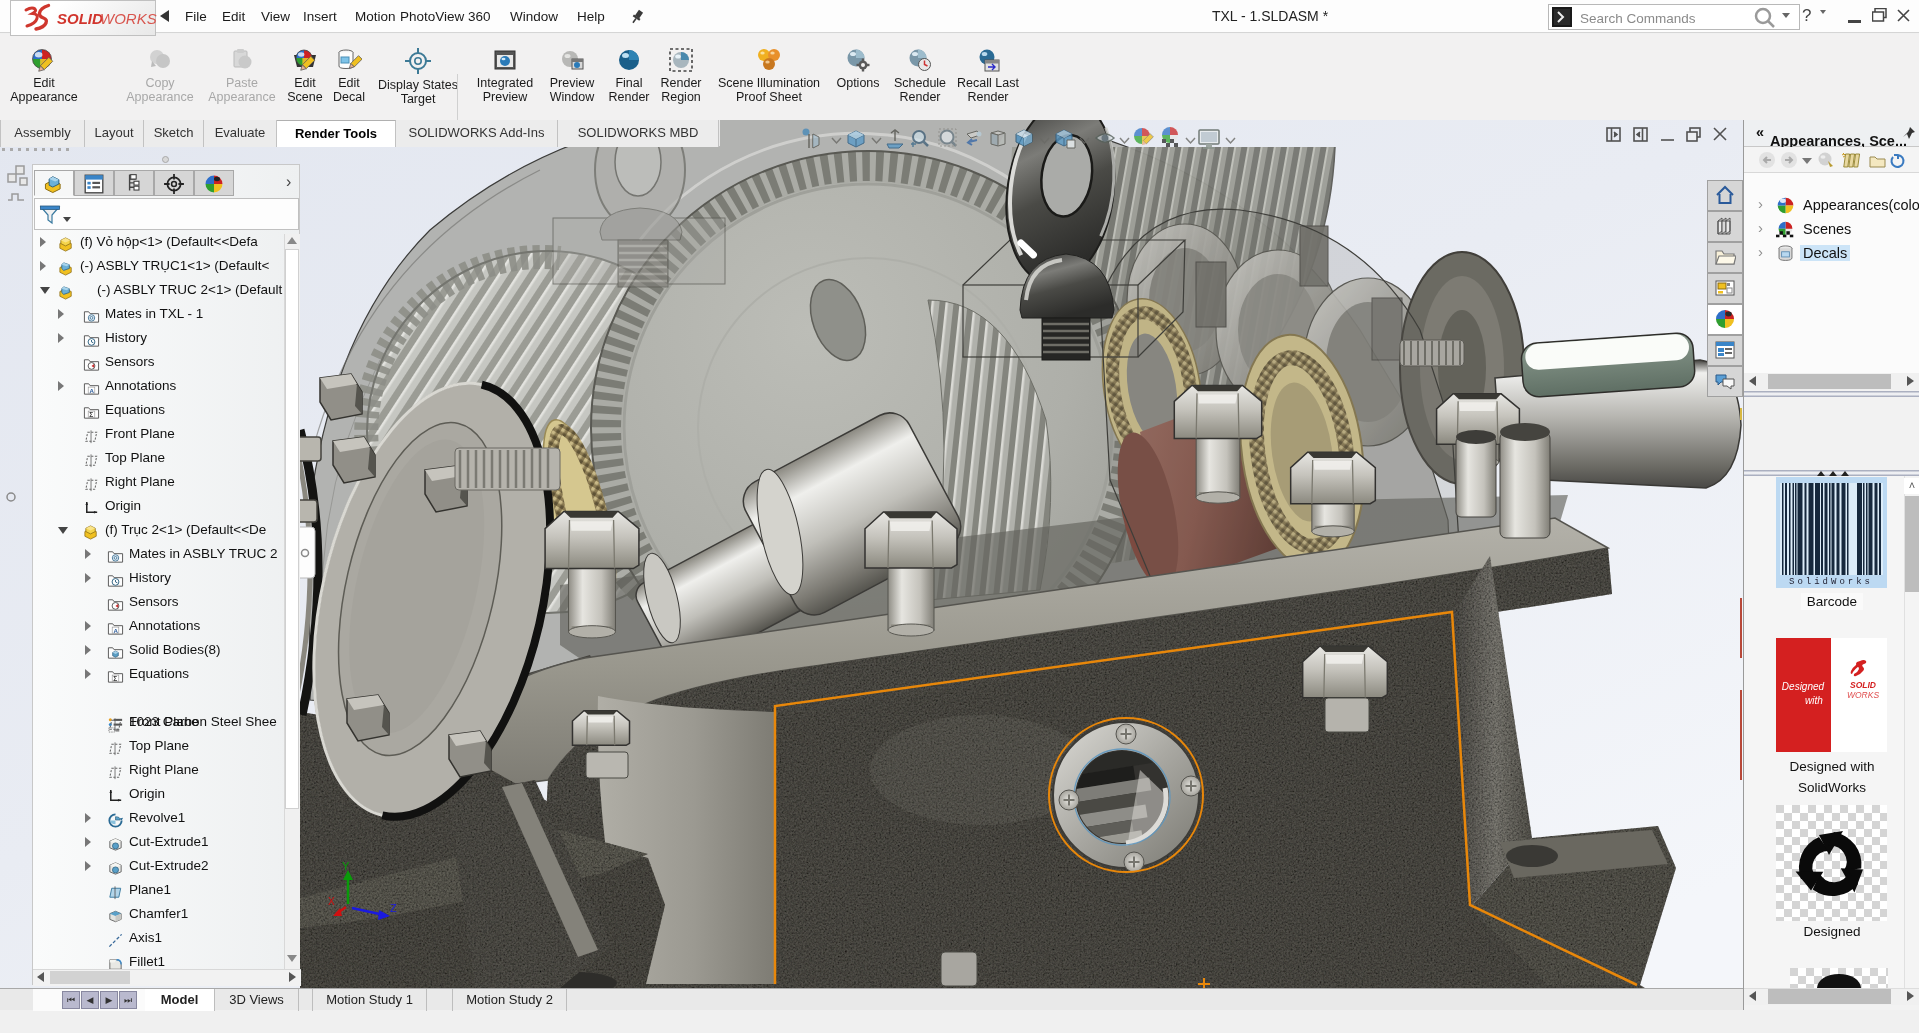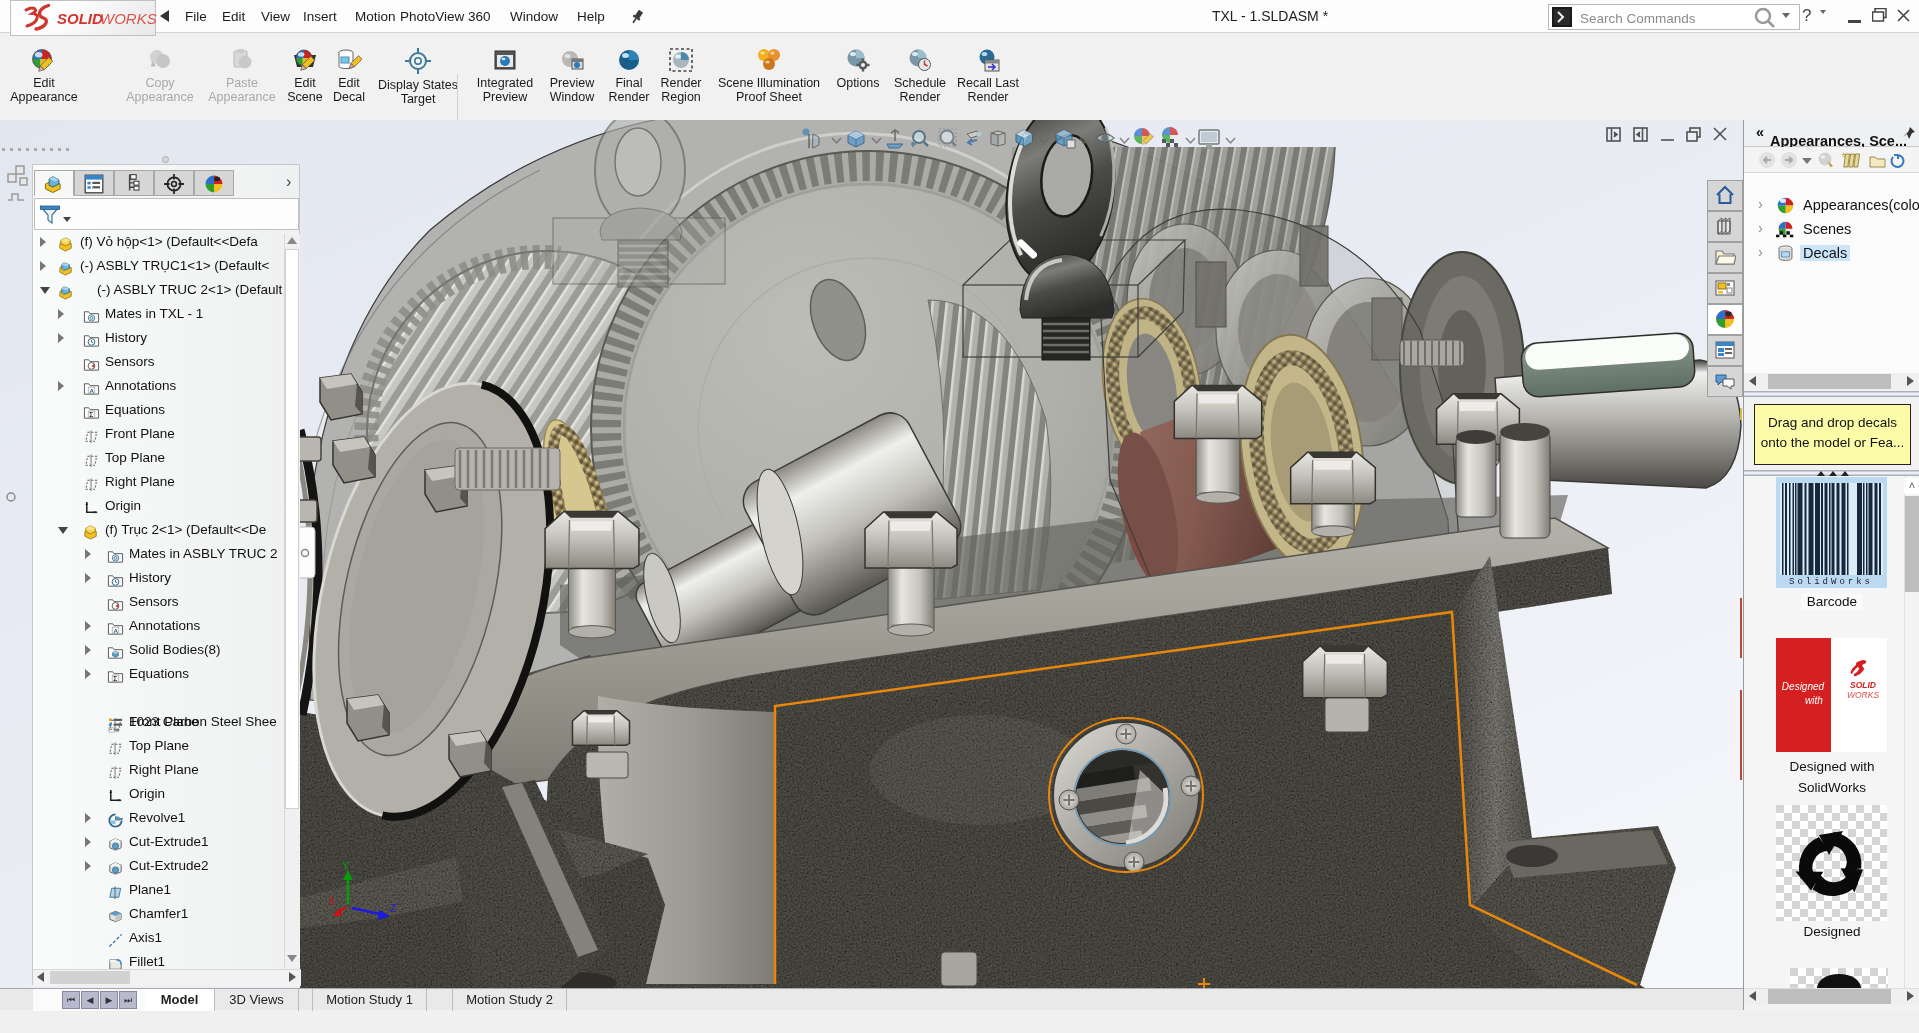--- a/index.html
+++ b/index.html
@@ -215,20 +215,30 @@
 <div class="ritem" style="left:933px;top:13px;width:110px"><svg class="ricon" width="26" height="26" viewBox="0 0 26 26">
           <circle cx="12" cy="10" r="7.5" fill="#2a6a94"></circle>
           <ellipse cx="9.5" cy="7" rx="2.8" ry="2" fill="#b8d8ec"></ellipse>
           <rect x="10" y="13" width="14" height="11" fill="#e2e2e2" stroke="#555"></rect>
           <rect x="10" y="13" width="14" height="3.5" fill="#888"></rect>
           <path d="M13 20 L20 20 M17 17 L20 20 L17 23" stroke="#2a2ac8" stroke-width="1.4" fill="none"></path>
         </svg>Recall Last<br>Render</div>
 <div class="rsep" style="left:457px;top:40px"></div>
 
 </div>
+<div id="cmdtabs">
+<div class="ctab first" style="left:0px;width:85px">Assembly</div>
+<div class="ctab" style="left:85px;width:59px">Layout</div>
+<div class="ctab" style="left:144px;width:60px">Sketch</div>
+<div class="ctab" style="left:204px;width:73px">Evaluate</div>
+<div class="ctab active" style="left:277px;width:119px">Render Tools</div>
+<div class="ctab" style="left:396px;width:162px">SOLIDWORKS Add-Ins</div>
+<div class="ctab" style="left:558px;width:161px">SOLIDWORKS MBD</div>
+
+</div>
 <svg id="vpsvg" style="position:absolute;left:0;top:120px" width="1743" height="868" viewBox="0 120 1743 868">
 <defs>
 <linearGradient id="bgG" x1="0" y1="0" x2="0.85" y2="1">
  <stop offset="0" stop-color="#e3e7f0"></stop>
           <stop offset="0.5" stop-color="#e9ecf3"></stop>
           <stop offset="1" stop-color="#f4f6fa"></stop>
 </linearGradient>
 <linearGradient id="hexG" x1="0" y1="0" x2="0" y2="1">
  <stop offset="0" stop-color="#e8e7e3"></stop>
           <stop offset="0.45" stop-color="#c5c3bc"></stop>
@@ -1185,21 +1195,20 @@
           <ellipse cx="11" cy="5" rx="7.5" ry="2.8" fill="#e8e8e8" stroke="#666"></ellipse>
           <path d="M3.5 5 L3.5 16 Q3.5 19 11 19 Q18.5 19 18.5 16 L18.5 5" fill="#d8d8d8" stroke="#666"></path>
           <rect x="6.5" y="9" width="9" height="6" fill="#b8d8f0" stroke="#5a8ab0"></rect>
         </svg></div>
 <div class="abs" style="left:56px;top:125px;font-size:14.5px;color:#111;background:#cce4f7;padding:0 3px;">Decals</div>
 <div class="abs" style="left:0px;top:253px;width:176px;height:17px;background:#f0f0f0;"></div>
 <div class="abs" style="left:5px;top:256px;width:0;height:0;border-right:7px solid #555;border-top:5px solid transparent;border-bottom:5px solid transparent;"></div>
 <div class="abs" style="left:163px;top:256px;width:0;height:0;border-left:7px solid #555;border-top:5px solid transparent;border-bottom:5px solid transparent;"></div>
 <div class="abs" style="left:24px;top:254px;width:123px;height:15px;background:#bdbdbd;"></div>
 <div class="abs" style="left:0;top:271px;width:176px;height:6px;background:linear-gradient(#9aa0b4,#fff 50%,#9aa0b4);"></div>
-<div class="abs" style="left:10px;top:284px;width:157px;height:61px;background:#fbfba8;border:1.5px solid #222;font-size:13.5px;color:#111;text-align:center;padding-top:8px;line-height:20px;">Drag and drop decals<br>onto the model or Fea...</div>
 <div class="abs" style="left:0;top:350px;width:176px;height:6px;background:linear-gradient(#9aa0b4,#fff 50%,#9aa0b4);"></div>
 <div class="abs" style="left:73px;top:351px;width:0;height:0;border-bottom:5px solid #222;border-left:4px solid transparent;border-right:4px solid transparent;"></div>
 <div class="abs" style="left:85px;top:351px;width:0;height:0;border-bottom:5px solid #222;border-left:4px solid transparent;border-right:4px solid transparent;"></div>
 <div class="abs" style="left:97px;top:351px;width:0;height:0;border-bottom:5px solid #222;border-left:4px solid transparent;border-right:4px solid transparent;"></div>
 <div class="abs" style="left:0;top:356px;width:176px;height:524px;background:#f5f5f5;"></div>
 <svg class="abs" style="left:32px;top:357px" width="111" height="111" viewBox="0 0 111 111">
 <rect width="111" height="111" fill="#bcd9f2"></rect>
         <rect x="4" y="6" width="103" height="92" fill="#dcecf8"></rect>
         <rect x="6" y="6" width="1.5" height="92" fill="#16283c"></rect>
         <rect x="9" y="6" width="2" height="92" fill="#16283c"></rect>

